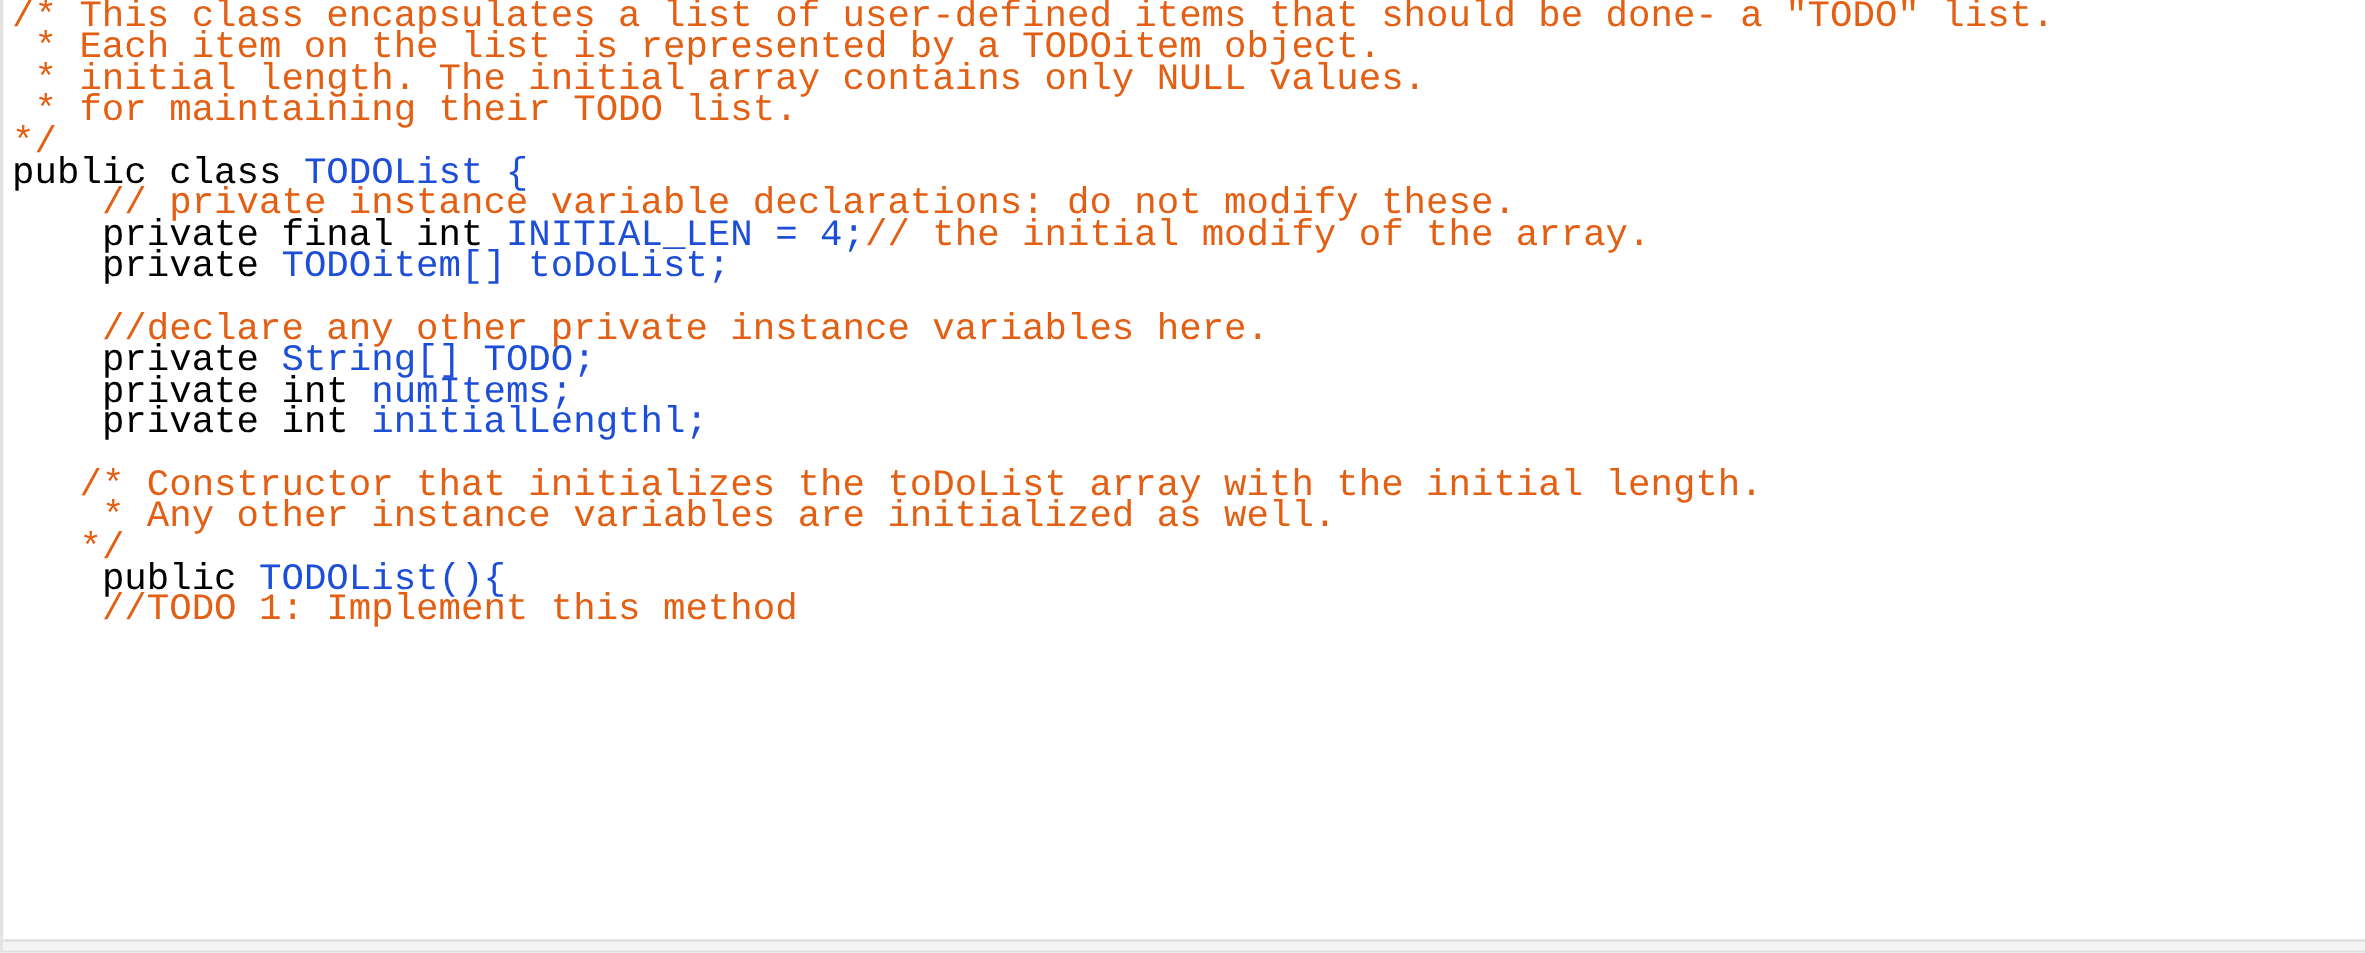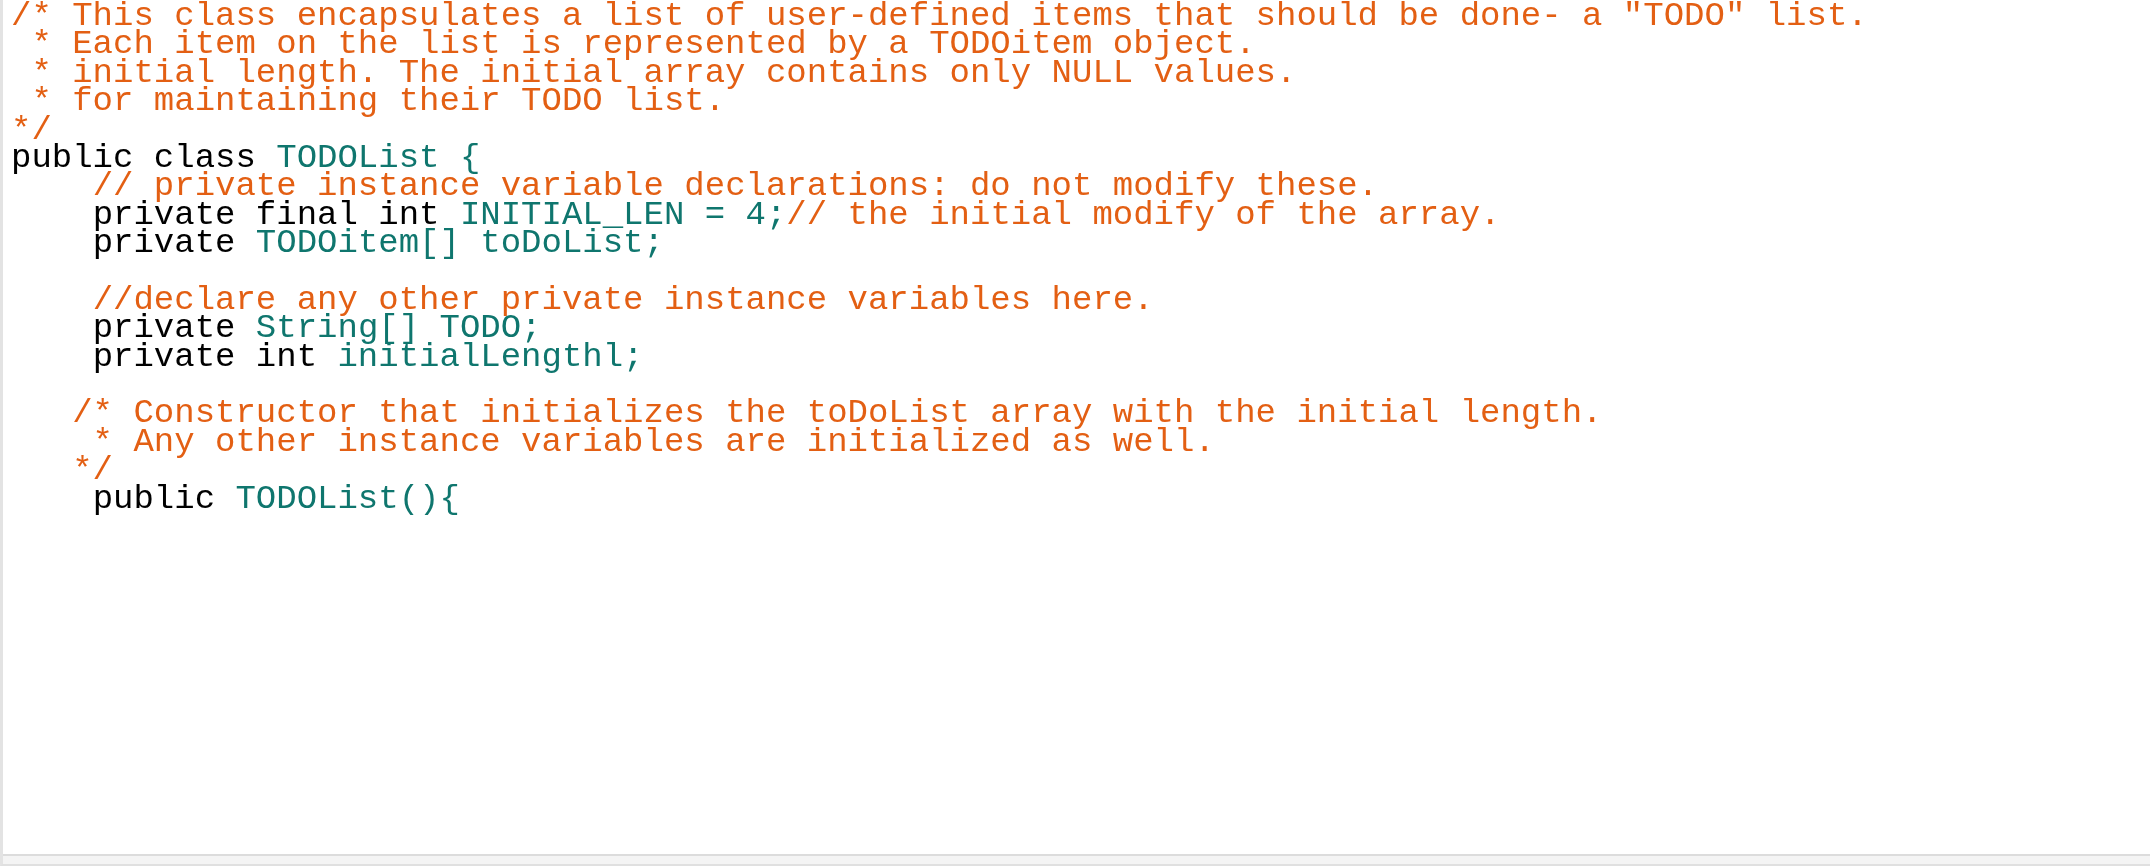--- a/index.html
+++ b/index.html
@@ -42,21 +42,21 @@
     letter-spacing: 0px;
     color: #1a1a1a;
     height: 28.4px;
     padding-left: 8px;
     -webkit-font-smoothing: antialiased;
   }
 
   .tok { white-space: pre; }
   .tok-comment  { color: #e35f13; }
   .tok-keyword  { color: #000000; }
-  .tok-plain    { color: #0f766e; }
+  .tok-plain    { color: #1d4ed8; }
 
   #bottom-gutter {
     position: absolute;
     left: 0;
     bottom: 0;
     width: 2150px;
     height: 10px;
     background: #f4f4f4;
     border-top: 2px solid #dcdcdc;
     box-sizing: border-box;
@@ -72,21 +72,23 @@
       <div class="code-line"><span class="tok tok-comment"> * initial length. The initial array contains only NULL values.</span></div>
       <div class="code-line"><span class="tok tok-comment"> * for maintaining their TODO list.</span></div>
       <div class="code-line"><span class="tok tok-comment">*/</span></div>
       <div class="code-line"><span class="tok tok-keyword">public class </span><span class="tok tok-plain">TODOList {</span></div>
       <div class="code-line"><span class="tok tok-plain">    </span><span class="tok tok-comment">// private instance variable declarations: do not modify these.</span></div>
       <div class="code-line"><span class="tok tok-plain">    </span><span class="tok tok-keyword">private final int </span><span class="tok tok-plain">INITIAL_LEN = 4;</span><span class="tok tok-comment">// the initial modify of the array.</span></div>
       <div class="code-line"><span class="tok tok-plain">    </span><span class="tok tok-keyword">private </span><span class="tok tok-plain">TODOitem[] toDoList;</span></div>
       <div class="code-line">&nbsp;</div>
       <div class="code-line"><span class="tok tok-plain">    </span><span class="tok tok-comment">//declare any other private instance variables here.</span></div>
       <div class="code-line"><span class="tok tok-plain">    </span><span class="tok tok-keyword">private </span><span class="tok tok-plain">String[] TODO;</span></div>
+      <div class="code-line"><span class="tok tok-plain">    </span><span class="tok tok-keyword">private int </span><span class="tok tok-plain">numItems;</span></div>
       <div class="code-line"><span class="tok tok-plain">    </span><span class="tok tok-keyword">private int </span><span class="tok tok-plain">initialLengthl;</span></div>
       <div class="code-line">&nbsp;</div>
       <div class="code-line"><span class="tok tok-plain">   </span><span class="tok tok-comment">/* Constructor that initializes the toDoList array with the initial length.</span></div>
       <div class="code-line"><span class="tok tok-plain">   </span><span class="tok tok-comment"> * Any other instance variables are initialized as well.</span></div>
       <div class="code-line"><span class="tok tok-plain">   </span><span class="tok tok-comment">*/</span></div>
       <div class="code-line"><span class="tok tok-plain">    </span><span class="tok tok-keyword">public </span><span class="tok tok-plain">TODOList(){</span></div>
+      <div class="code-line"><span class="tok tok-plain">    </span><span class="tok tok-comment">//TODO 1: Implement this method</span></div>
     </div>
   <div id="bottom-gutter"></div>
 </div>
 
 </body></html>

